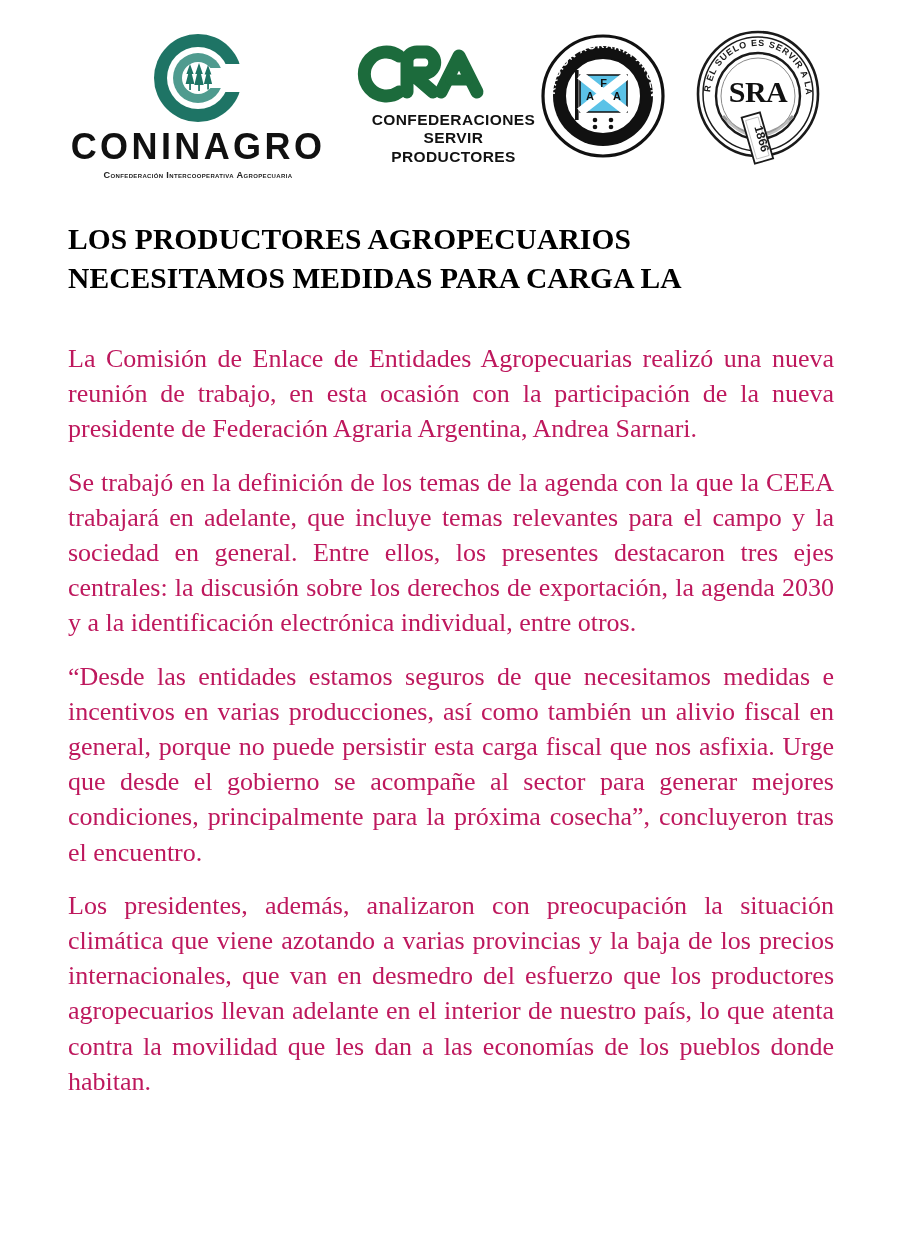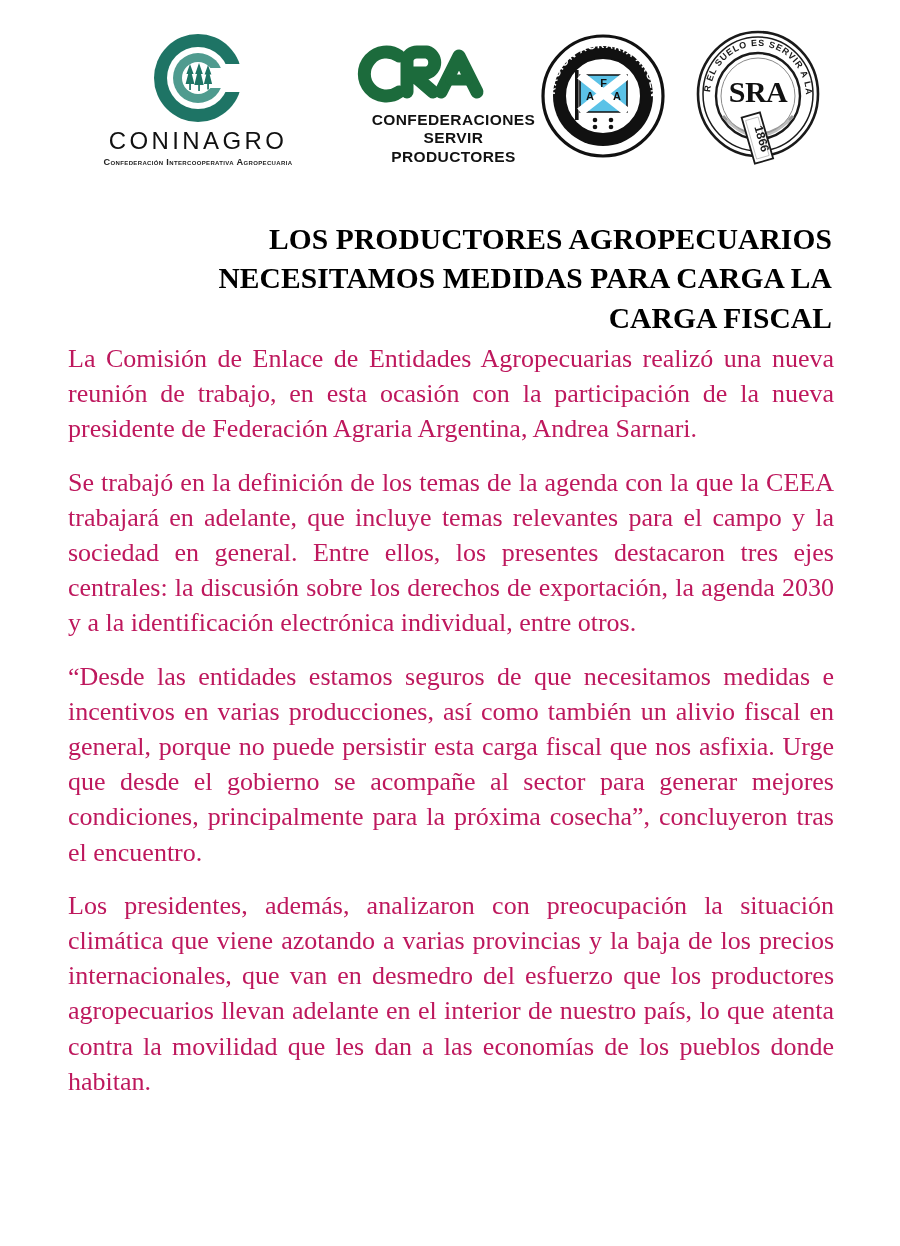--- a/index.html
+++ b/index.html
@@ -81,22 +81,22 @@
   .con-core {
     position: absolute;
     left: 28px; top: 28px;
     width: 32px; height: 32px;
     border-radius: 50%;
     background: #ffffff;
   }
   .con-trees { position: absolute; left: 27px; top: 26px; }
   .coninagro-word {
     font-family: "Liberation Sans", "DejaVu Sans", sans-serif;
-    font-size: 24px;
-    font-weight: 400;
+    font-size: 36px;
+    font-weight: 700;
     letter-spacing: 3.4px;
     color: #111111;
     line-height: 1.05;
     white-space: nowrap;
   }
   .coninagro-sub {
     font-family: "Liberation Sans", "DejaVu Sans", sans-serif;
     font-size: 9.2px;
     font-weight: 700;
     letter-spacing: 0.35px;
@@ -128,21 +128,21 @@
   
   .sra { width: 140px; padding-top: 2px; }
   .sra-seal { width: 130px; height: 135px; }
 
   
   .doc-title {
     position: absolute;
     left: 68px;
     top: 200px;
     width: 764px;
-    text-align: right;
+    text-align: left;
     font-family: "Liberation Serif", "DejaVu Serif", serif;
     font-weight: bold;
     font-size: 29.5px;
     line-height: 1.34;
     letter-spacing: 0.1px;
     color: #000000;
   }
 
   
   .body-copy {
@@ -262,21 +262,20 @@
           <text x="65.5" y="110" font-family="&quot;Liberation Sans&quot;, sans-serif" font-size="12" font-weight="bold" fill="#1a1a1a" text-anchor="middle" transform="rotate(90 65.5 110)">1866</text>
         </g>
       </svg>
     </div>
 
   </div>
 
   <h1 class="doc-title">
     <span>LOS PRODUCTORES AGROPECUARIOS</span><br>
     <span>NECESITAMOS MEDIDAS PARA CARGA LA</span><br>
-    <span>CARGA FISCAL</span>
   </h1>
 
   <div class="body-copy">
     <p class="para">La Comisión de Enlace de Entidades Agropecuarias realizó una nueva reunión de trabajo, en esta ocasión con la participación de la nueva presidente de Federación Agraria Argentina, Andrea Sarnari.</p>
     <p class="para">Se trabajó en la definición de los temas de la agenda con la que la CEEA trabajará en adelante, que incluye temas relevantes para el campo y la sociedad en general.  Entre ellos, los presentes destacaron tres ejes centrales: la discusión sobre los derechos de exportación, la agenda 2030 y a la identificación electrónica individual, entre otros.</p>
     <p class="para">“Desde las entidades estamos seguros de que necesitamos medidas e incentivos en varias producciones, así como también un alivio fiscal en general, porque no puede persistir esta carga fiscal que nos asfixia. Urge que desde el gobierno se acompañe al sector para generar mejores condiciones, principalmente para la próxima cosecha”, concluyeron tras el encuentro.</p>
     <p class="para">Los presidentes, además, analizaron con preocupación la situación climática que viene azotando a varias provincias y la baja de los precios internacionales, que van en desmedro del esfuerzo que los productores agropecuarios llevan adelante en el interior de nuestro país, lo que atenta contra la movilidad que les dan a las economías de los pueblos donde habitan.</p>
   </div>
 
 </div>

